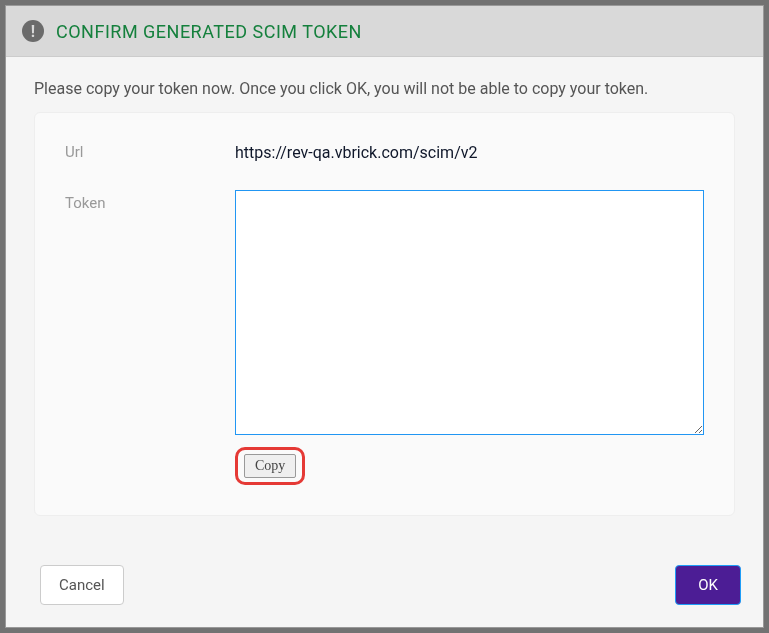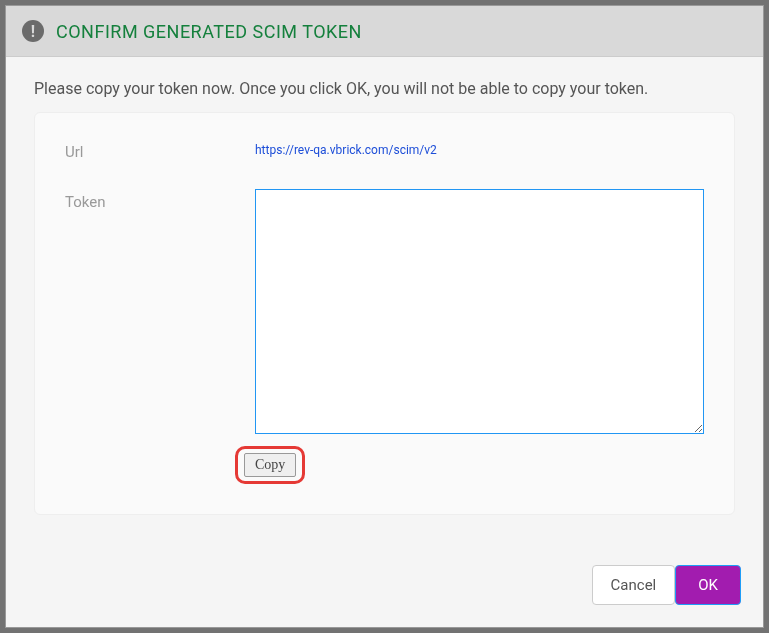--- a/index.html
+++ b/index.html
@@ -71,32 +71,31 @@
     .panel {
       background: #fafafa;
       border: 1px solid #eee;
       border-radius: 6px;
       padding: 26px 30px 30px 30px;
     }
     .field-row {
       display: flex;
       align-items: flex-start;
       margin-bottom: 28px;
-      gap: 20px;
     }
     .field-label {
       width: 170px;
       color: #999;
       font-size: 15px;
       padding-top: 4px;
       flex-shrink: 0;
     }
     .field-value-text {
-      color: #1d4ed8;
-      font-size: 12px;
+      color: #0f172a;
+      font-size: 16px;
       padding-top: 4px;
     }
     .token-textarea {
       width: 490px;
       height: 245px;
       border: 1px solid #2196f3;
       outline: none;
       font-family: inherit;
       font-size: 14px;
       padding: 6px;
@@ -121,37 +120,37 @@
       border-radius: 2px;
       padding: 3px 10px;
       font-size: 14px;
       color: #444;
       cursor: pointer;
       font-family: inherit;
     }
     .modal-footer {
       padding: 16px 22px 22px;
       display: flex;
-      justify-content: flex-end;
+      justify-content: space-between;
       margin-left: 12px;
     }
     .btn {
       padding: 10px 18px;
       font-size: 15px;
       border-radius: 4px;
       cursor: pointer;
       font-family: inherit;
     }
     .btn-cancel {
       background: #fff;
       border: 1px solid #ccc;
       color: #555;
     }
     .btn-ok {
-      background: #a21caf;
+      background: #4c1d95;
       border: 1px solid #1e9df7;
       color: #fff;
       padding: 10px 22px;
     }
   </style>
 </head>
 <body>
 
 <div class="backdrop"></div>
 

